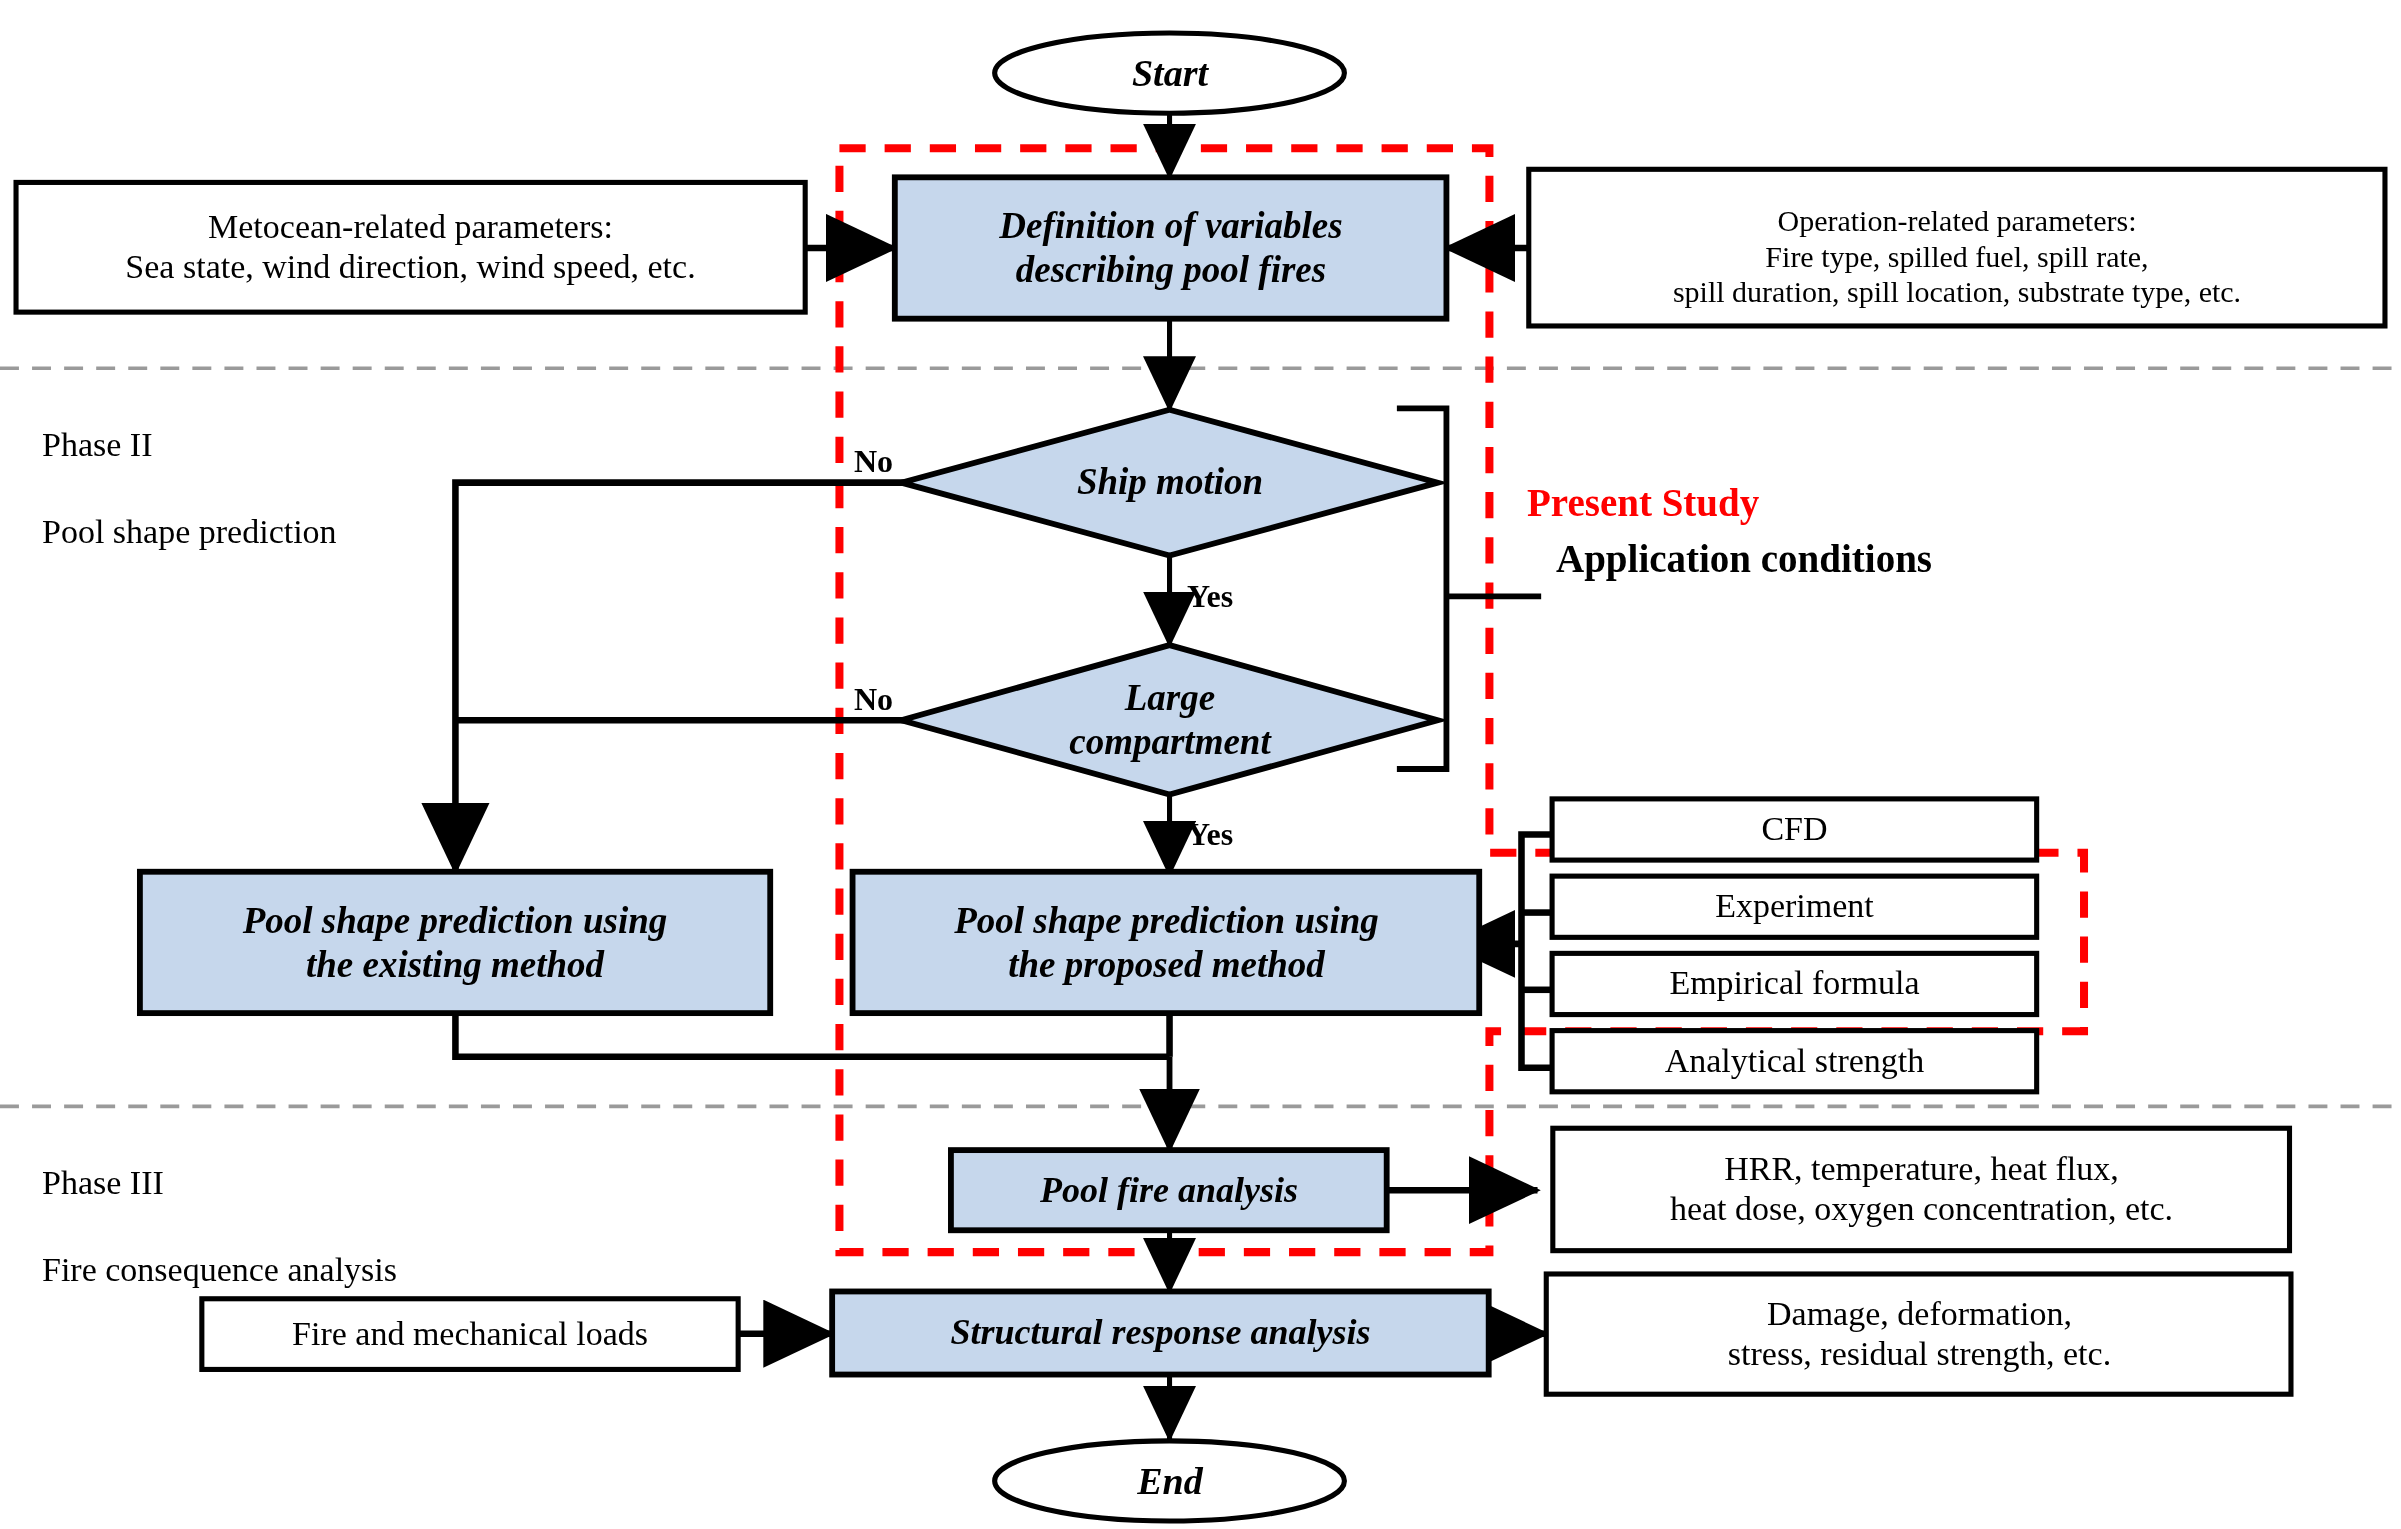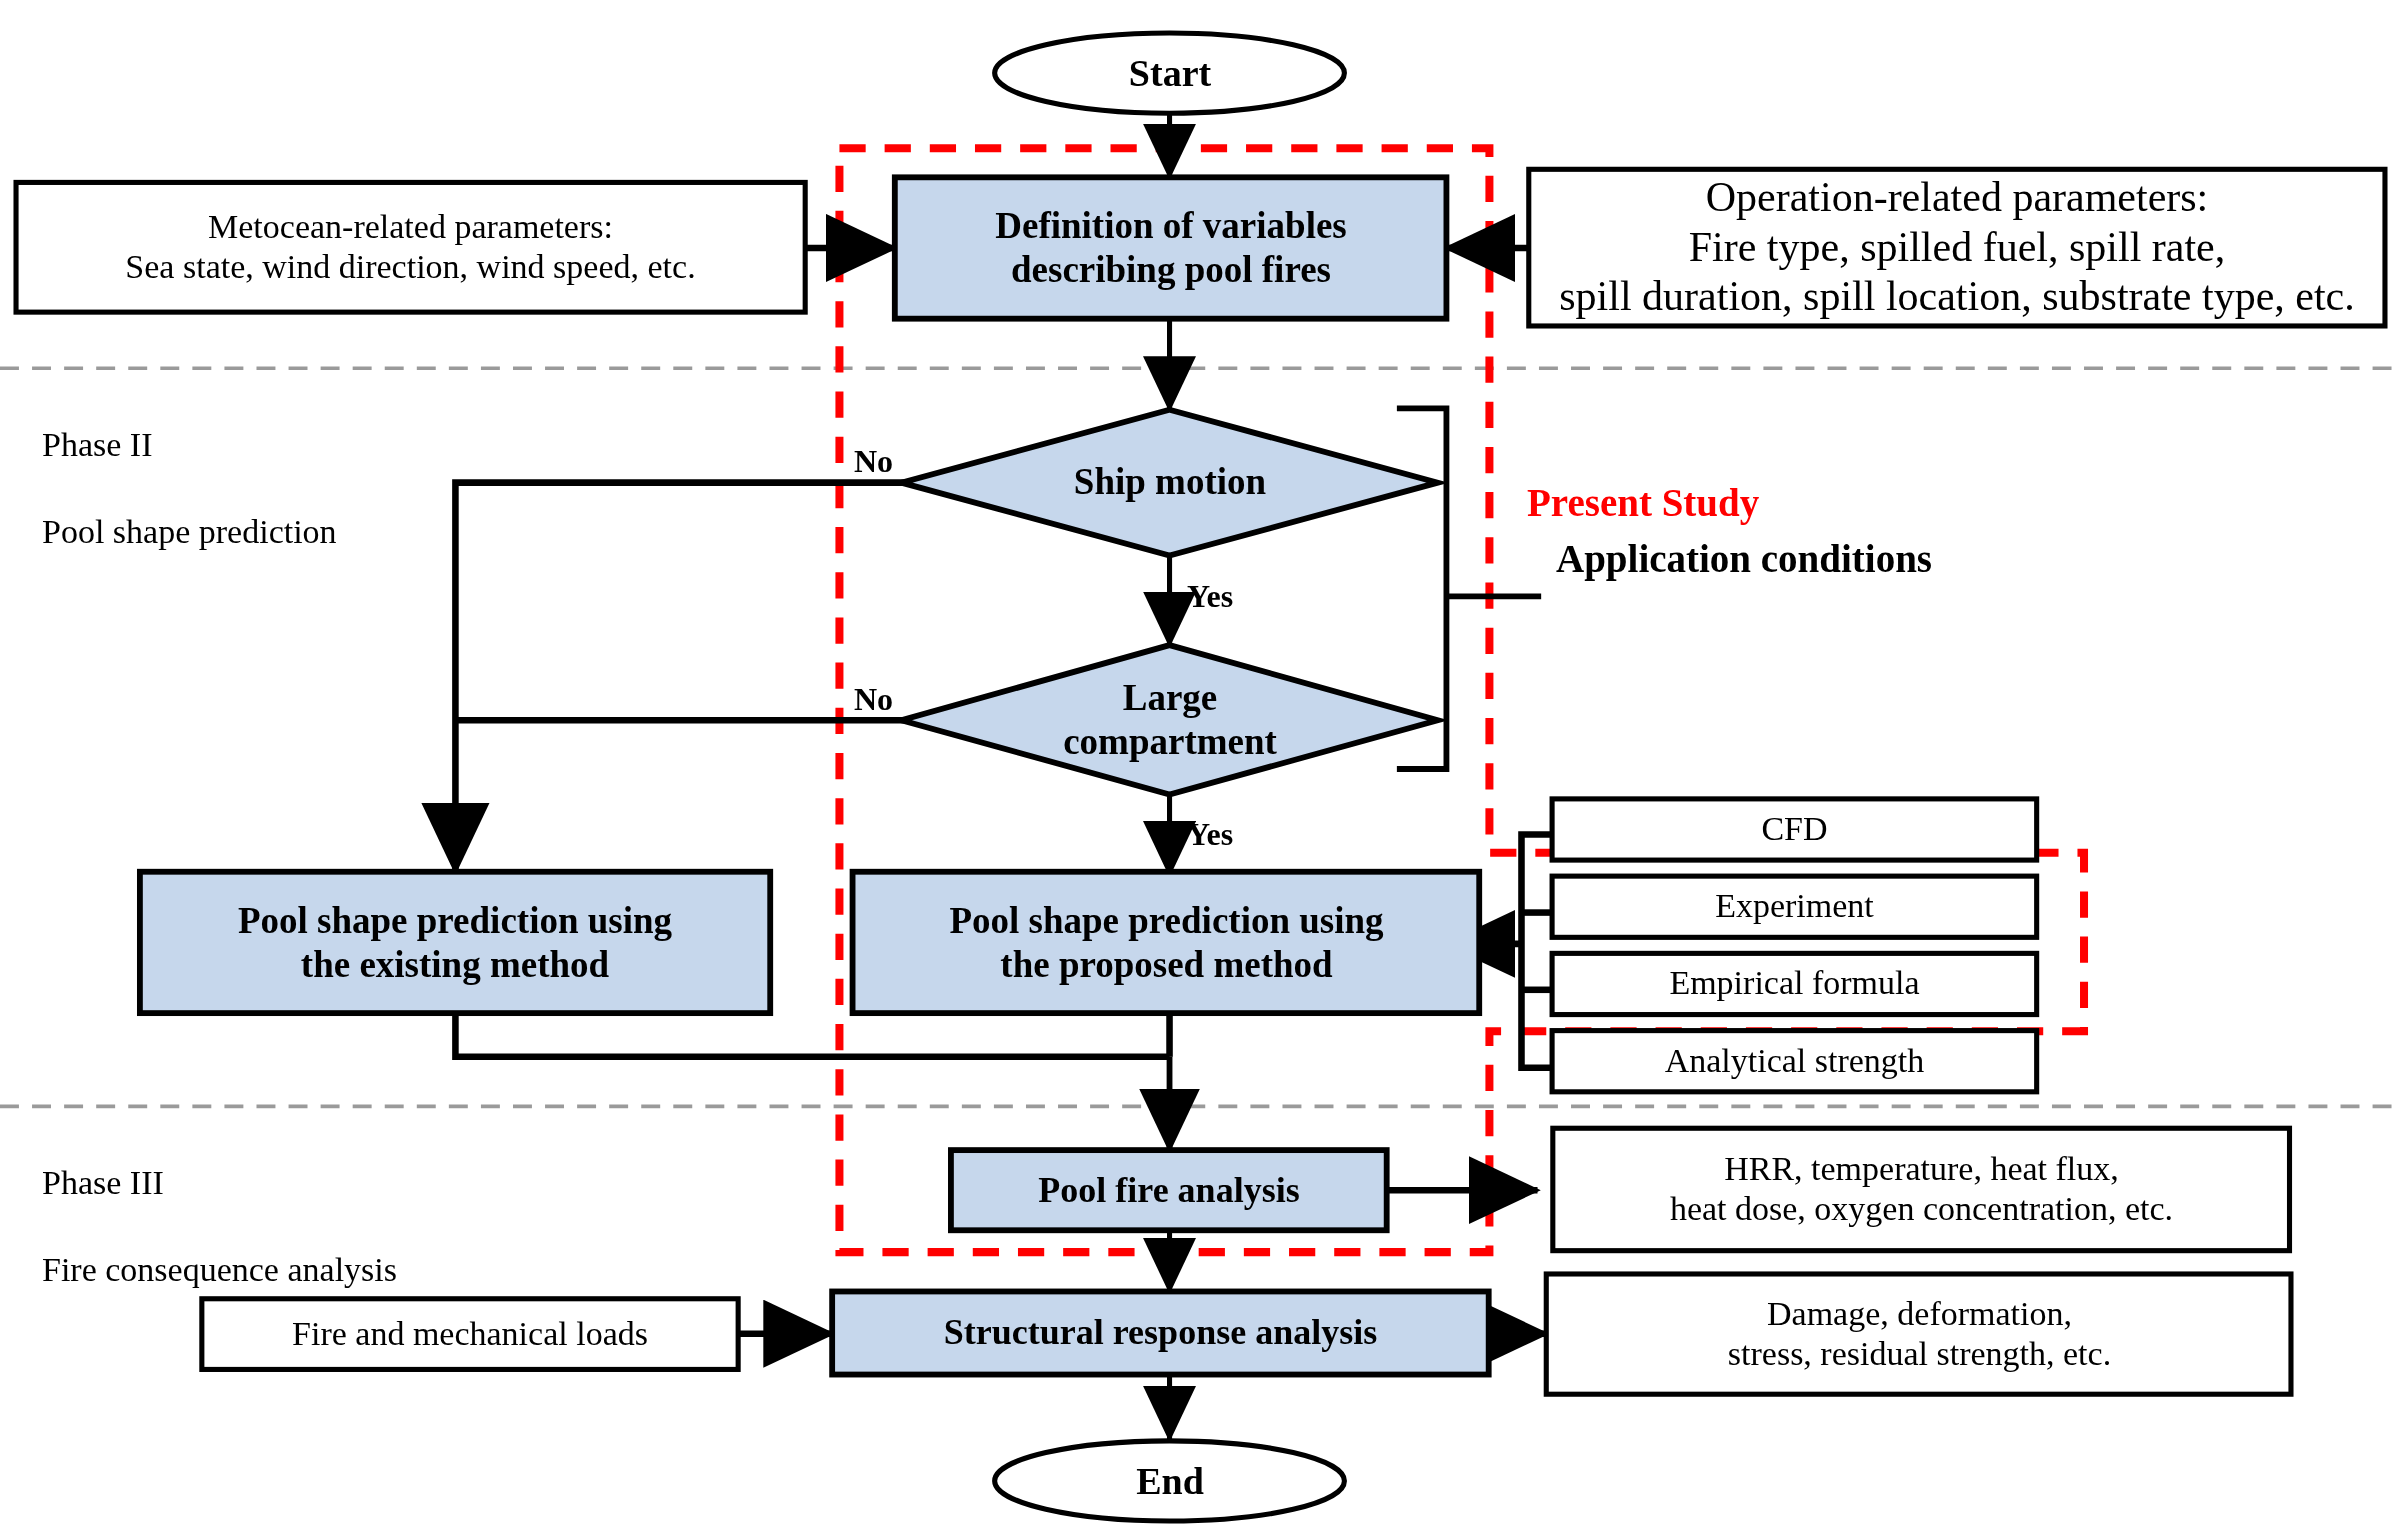--- a/index.html
+++ b/index.html
@@ -1,21 +1,21 @@
 <!DOCTYPE html>
 <html style="font-size:11.7px"><head>
 <meta charset="utf-8">
 <style>
   html,body{margin:0;padding:0;background:#fff;}
   body{width:2401px;height:1530px;font-family:"Liberation Serif","DejaVu Serif",serif;overflow:hidden;}
   #stage{position:relative;width:2401px;height:1530px;}
   svg#canvas{position:absolute;left:0;top:0;width:2401px;height:1530px;}
   .nodeText{position:absolute;display:flex;align-items:center;justify-content:center;
             text-align:center;line-height:1.18;pointer-events:none;}
-  .bold{font-weight:bold;}
+  .bold{font-weight:bold;font-style:italic;}
   .plain{font-weight:normal;}
   .phaseLabel{position:absolute;font-weight:normal;line-height:1.28;text-align:left;white-space:pre-line;}
   .smallLbl{position:absolute;font-weight:bold;}
   .redLbl{position:absolute;font-weight:bold;color:#ff0000;margin-top:44px;}
 </style>
 </head>
 <body>
 
 <div id="stage">
 
@@ -123,21 +123,21 @@
   <div class="nodeText bold" style="left:955px;top:669px;width:430px;height:102px;font-size:37px;white-space:pre-line;">Large
 compartment</div>
 
   <div class="smallLbl" style="left:854px;top:443px;font-size:32px;">No</div>
   <div class="smallLbl" style="left:1187px;top:578px;font-size:32px;">Yes</div>
   <div class="smallLbl" style="left:854px;top:681px;font-size:32px;">No</div>
   <div class="smallLbl" style="left:1187px;top:816px;font-size:32px;">Yes</div>
 
   <div class="nodeText plain" style="left:16px;top:182px;width:789px;height:130px;font-size:34px;white-space:pre-line;">Metocean-related  parameters:
 Sea state, wind direction, wind speed, etc.</div>
-  <div class="nodeText plain" style="left:1529px;top:169px;width:856px;height:157px;font-size:42px;white-space:pre-line;">Operation-related parameters:
+  <div class="nodeText plain" style="left:1529px;top:178px;width:856px;height:157px;font-size:30px;white-space:pre-line;">Operation-related parameters:
 Fire type, spilled fuel, spill rate,
 spill duration, spill location, substrate type, etc.</div>
   <div class="nodeText plain" style="left:202px;top:1299px;width:536px;height:71px;font-size:34px;">Fire and mechanical  loads</div>
   <div class="nodeText plain" style="left:1553px;top:1128px;width:737px;height:122px;font-size:34px;white-space:pre-line;">HRR, temperature, heat flux,
 heat dose, oxygen concentration, etc.</div>
   <div class="nodeText plain" style="left:1547px;top:1274px;width:745px;height:120px;font-size:34px;white-space:pre-line;">Damage, deformation,
 stress, residual strength, etc.</div>
 
   <div class="nodeText plain" style="left:1552px;top:799px;width:485px;height:61px;font-size:34px;">CFD</div>
   <div class="nodeText plain" style="left:1552px;top:876px;width:485px;height:61px;font-size:34px;">Experiment</div>

